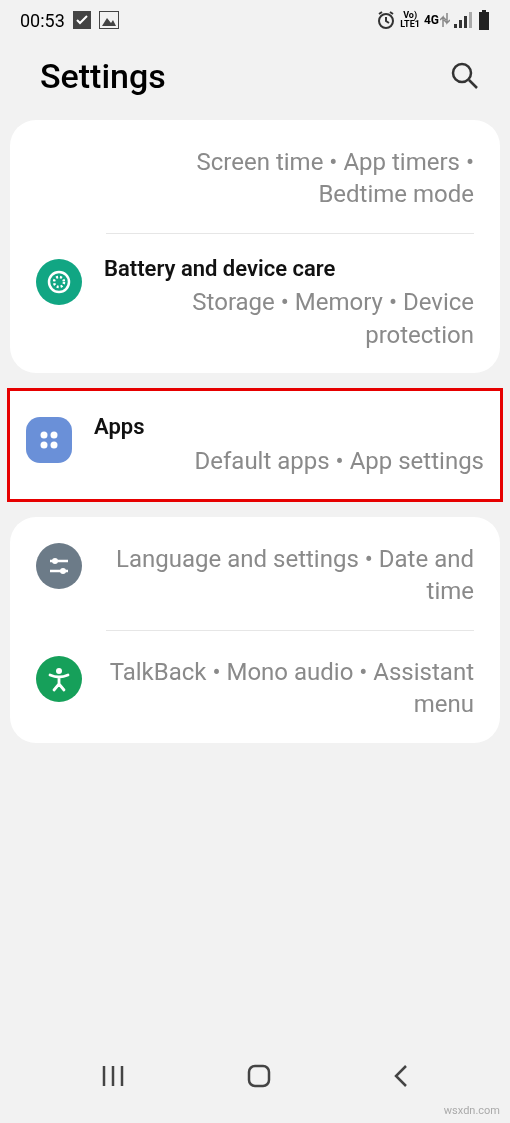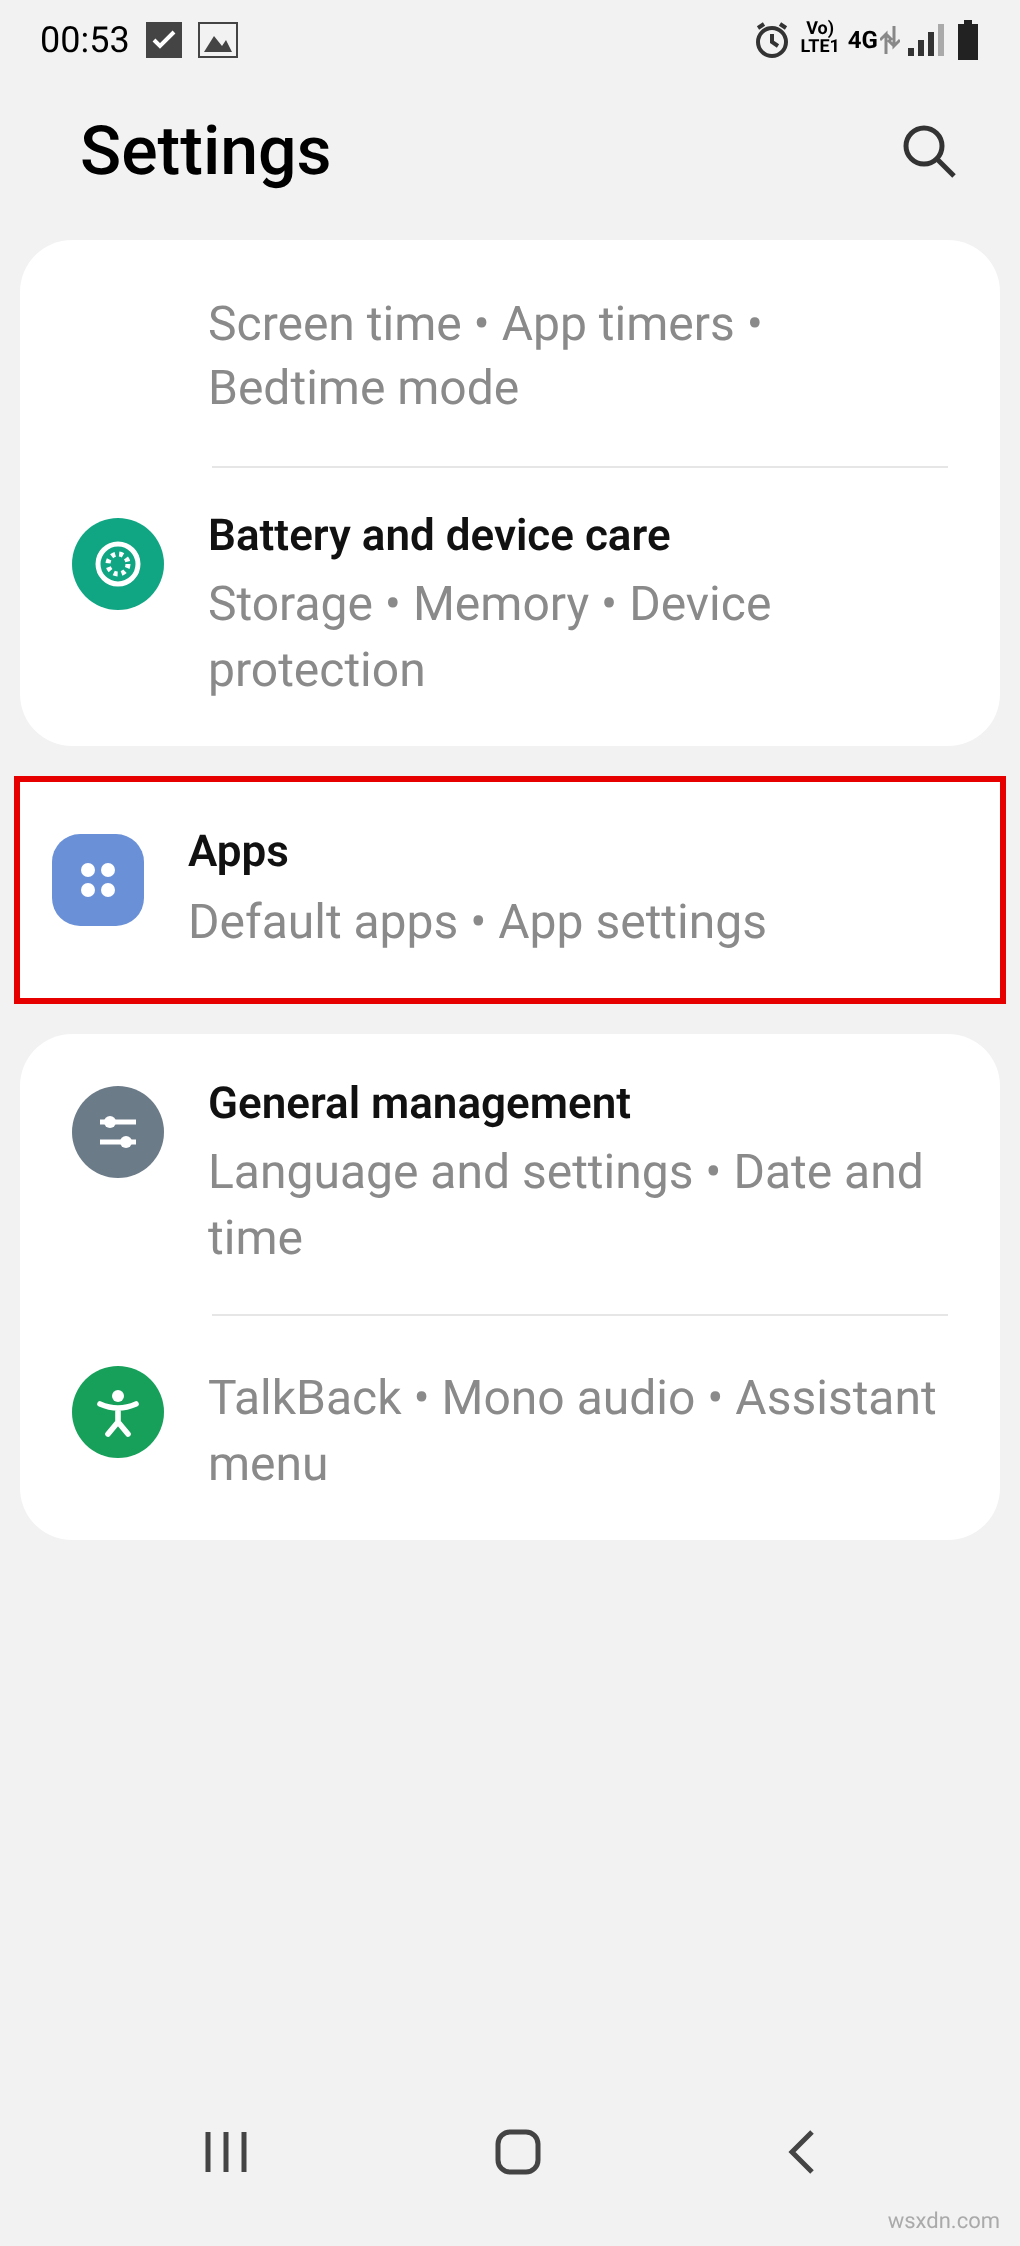--- a/index.html
+++ b/index.html
@@ -10,21 +10,21 @@
     .tiny { font-size:9px; font-weight:700; line-height:9px; }
     .header { display:flex; justify-content:space-between; align-items:center; padding:20px 30px 24px 40px; }
     .header h1 { font-size:34px; font-weight:500; }
     .card { background:#fff; margin:0 10px 18px 10px; border-radius:26px; overflow:hidden; }
     .item { display:flex; align-items:flex-start; padding:22px 26px; gap:22px; position:relative; }
     .item + .item::before { content:""; position:absolute; top:0; left:96px; right:26px; height:1px; background:#e6e6e6; }
     .iconwrap { width:46px; height:46px; border-radius:50%; display:flex; align-items:center; justify-content:center; flex:0 0 46px; margin-top:4px; }
     .spacer { width:46px; flex:0 0 46px; }
     .text { flex:1; }
     .title { font-size:22px; font-weight:600; line-height:1.25; color:#111; }
-    .sub { font-size:24px; color:#8a8a8a; margin-top:4px; line-height:1.35; }
+    .sub { font-size:24px; color:#8a8a8a; margin-top:4px; line-height:1.35;text-align:right; }
     .highlight { border:3px solid #e60000; margin:-3px 7px 15px 7px; border-radius:0; }
     .highlight .item { padding:22px 16px; }
     .navbar { position:absolute; bottom:24px; left:0; right:0; height:46px; display:flex; justify-content:space-around; align-items:center; padding:0 40px; }
     .wm { position:absolute; bottom:6px; right:10px; font-size:11px; color:#aaa; }
     .apps-icon { background:#6a90d8; border-radius:14px; }
     svg { display:block; }
   </style>
 </head>
 <body>
 
@@ -119,21 +119,20 @@
   <div class="item">
     <div class="iconwrap" style="background:#6c7b88">
       <svg width="26" height="26" viewBox="0 0 26 26">
           <line x1="4" y1="8" x2="22" y2="8" stroke="#fff" stroke-width="2.5"></line>
           <circle cx="9" cy="8" r="3" fill="#fff"></circle>
           <line x1="4" y1="18" x2="22" y2="18" stroke="#fff" stroke-width="2.5"></line>
           <circle cx="17" cy="18" r="3" fill="#fff"></circle>
         </svg>
     </div>
     <div class="text">
-      <div class="title">General management</div>
       <div class="sub">Language and settings  •  Date and time</div>
     </div>
   </div>
   <div class="item">
     <div class="iconwrap" style="background:#16a05a">
       <svg width="28" height="28" viewBox="0 0 28 28">
           <circle cx="14" cy="6" r="3" fill="#fff"></circle>
           <path d="M5 10 q9 4 18 0 M14 12 v7 M14 19 l-5 6 M14 19 l5 6" stroke="#fff" stroke-width="2.8" fill="none" stroke-linecap="round"></path>
         </svg>
     </div>

